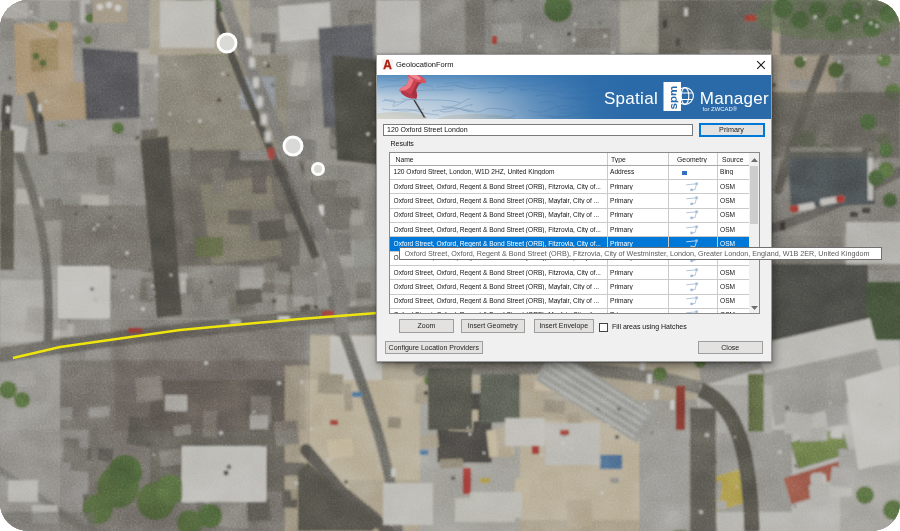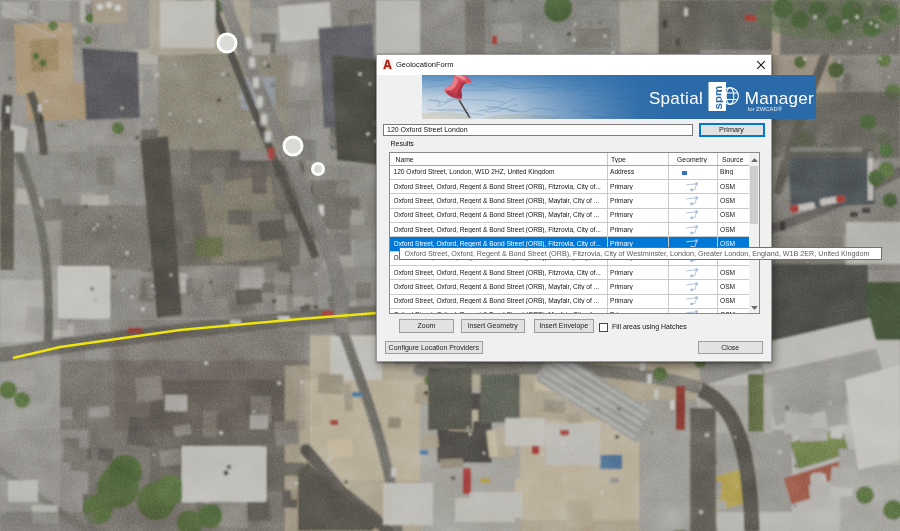--- a/index.html
+++ b/index.html
@@ -1,22 +1,22 @@
 <!DOCTYPE html>
 <html><head>
 <meta charset="utf-8">
 <style>
   html,body{margin:0;padding:0;}
   body{width:900px;height:531px;overflow:hidden;font-family:"Liberation Sans",sans-serif;}
-  #stage{position:relative;width:900px;height:531px;overflow:hidden;background:#8f8d86;}
+  #stage{position:relative;width:900px;height:531px;overflow:hidden;background:#8f8d86;border-radius:28px;}
   #map{position:absolute;left:0;top:0;}
   .dlg{position:absolute;left:376px;top:54px;width:396px;height:308px;background:#f0f0f0;border:1px solid #9b9b9b;box-sizing:border-box;box-shadow:2px 4px 9px rgba(0,0,0,.40),0 1px 2px rgba(0,0,0,.35);}
   .tbar{position:absolute;left:0;top:0;width:100%;height:19.5px;background:#fff;}
   .ttext{position:absolute;left:19px;top:5px;font-size:7.5px;color:#111;}
-  .banner{position:absolute;left:0;top:19.5px;width:468px;height:44px;overflow:hidden;margin-left:45px;}
+  .banner{position:absolute;left:0;top:19.5px;width:468px;height:44px;overflow:hidden;}
   .sinput{position:absolute;left:6px;top:68.5px;width:310px;height:12px;background:#fff;border:1px solid #7a7a7a;box-sizing:border-box;font-size:7px;color:#111;line-height:10px;padding-left:3px;}
   .sbtn{position:absolute;left:321.5px;top:67.5px;width:66px;height:14px;background:#e2e2e2;border:2px solid #0078d7;box-sizing:border-box;font-size:7.2px;color:#222;text-align:center;line-height:10px;}
   .rlabel{position:absolute;left:13.5px;top:85px;font-size:7px;color:#111;}
   .grid{position:absolute;left:12px;top:97px;width:371px;height:161.8px;background:#fff;border:1px solid #8a8a8a;box-sizing:border-box;overflow:hidden;}
   .hc{position:absolute;top:2.5px;font-size:6.8px;color:#1a1a1a;white-space:nowrap;overflow:hidden;}
   .rc{position:absolute;top:3.2px;font-size:6.6px;white-space:nowrap;overflow:hidden;}
   .btn{position:absolute;background:#e3e2e0;border:1px solid #9e9e9e;box-sizing:border-box;font-size:7px;color:#222;text-align:center;white-space:nowrap;}
   .tooltip{position:absolute;left:398.5px;top:247px;width:483px;height:12.6px;background:#fff;border:1px solid #707070;box-sizing:border-box;font-size:7.2px;color:#5a5a5a;line-height:11px;padding-left:5px;white-space:nowrap;overflow:hidden;z-index:5;}
 </style>
 </head>

